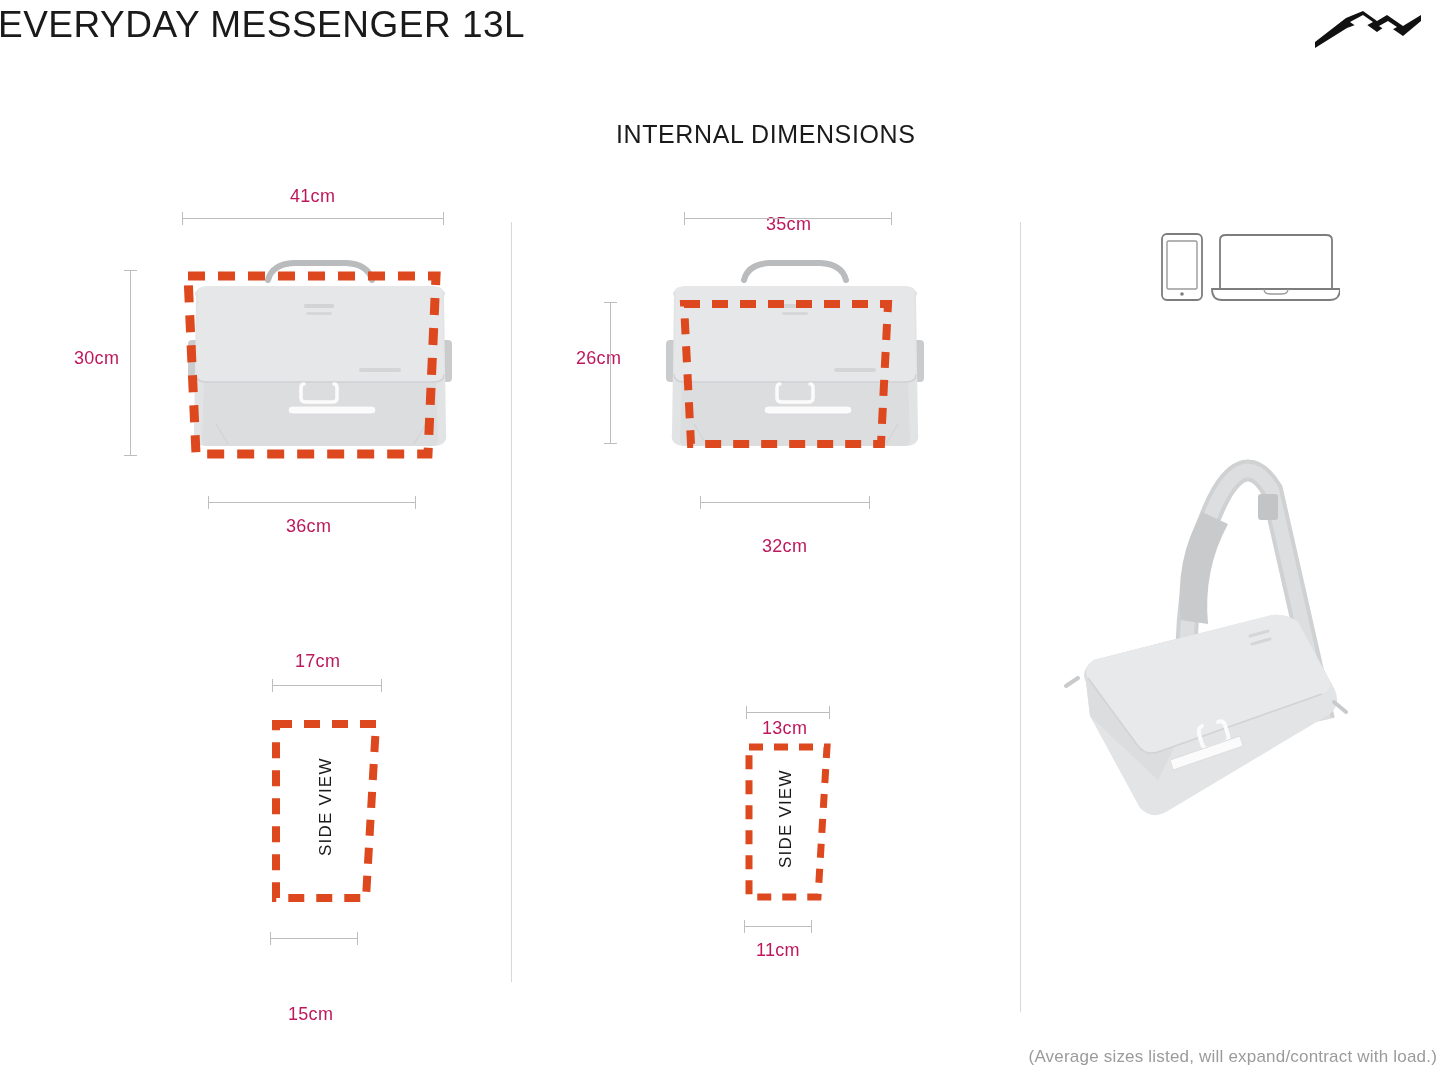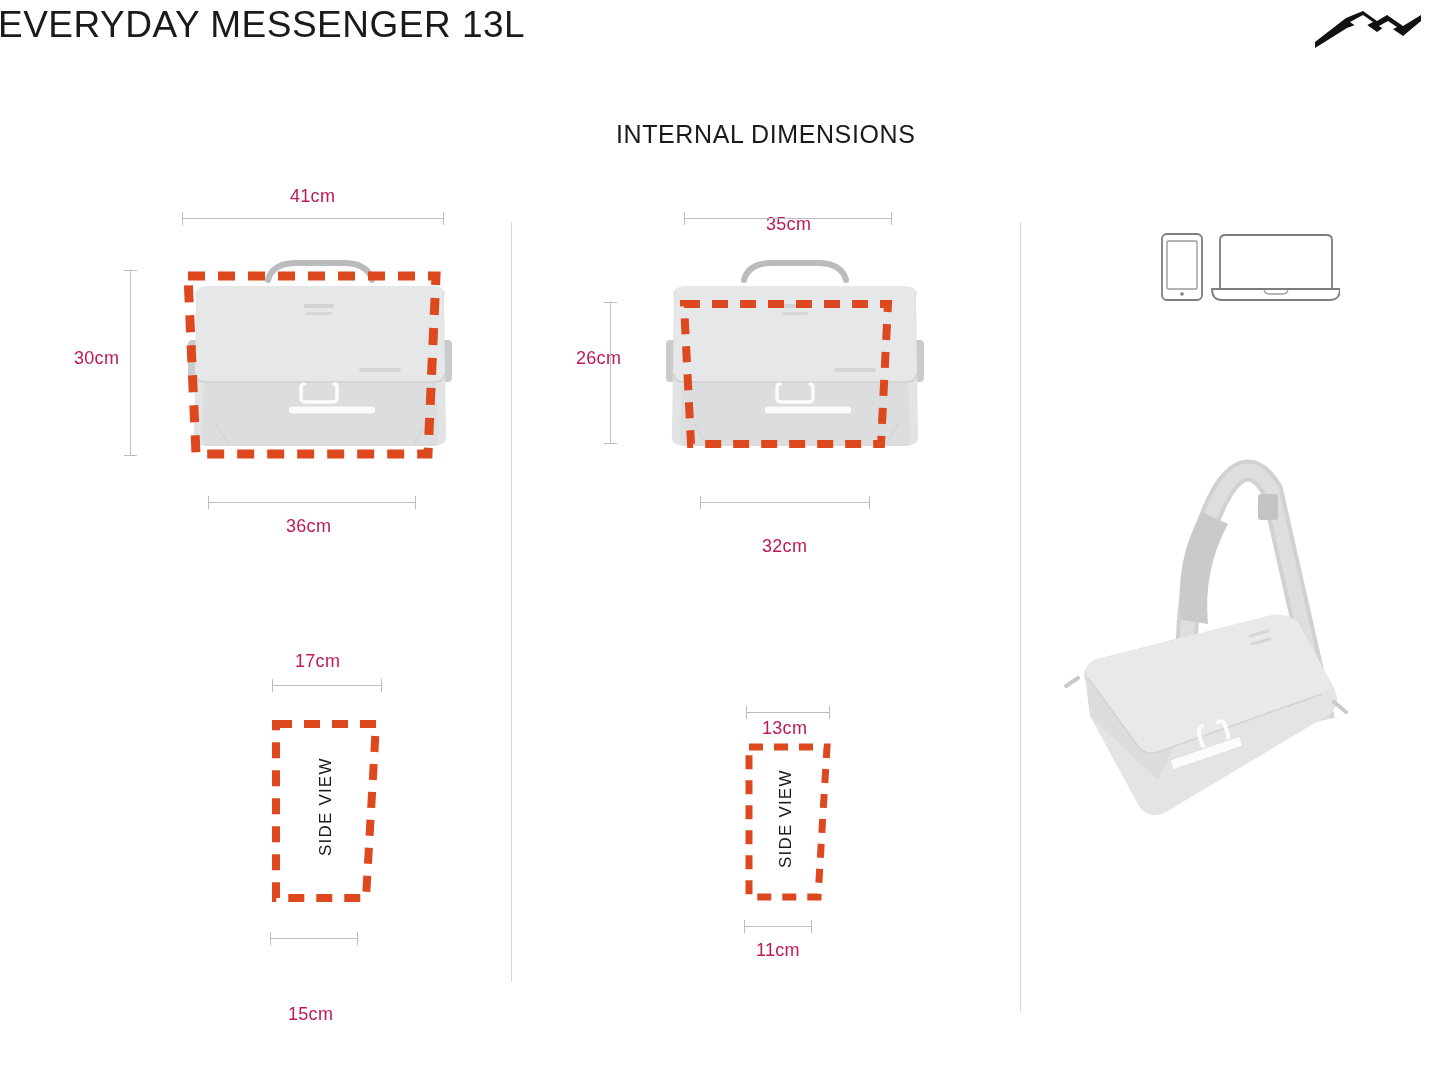--- a/index.html
+++ b/index.html
@@ -362,14 +362,15 @@
       <path d="M140 306 Q136 308 137 314 L140 324 Q142 330 148 328 L162 323 Q168 321 166 315 L163 305 Q161 300 156 302" fill="none" stroke="#fbfbfb" stroke-width="4" stroke-linecap="round"></path>
 
       <path d="M108 340 L178 316 L181 326 L111 350 Z" fill="#fbfbfb" stroke="#dcdddf" stroke-width="1"></path>
 
       <path d="M16 258 L4 266" stroke="#c8cacc" stroke-width="4" stroke-linecap="round"></path>
       <path d="M272 282 L284 292" stroke="#c8cacc" stroke-width="4" stroke-linecap="round"></path>
     </svg>
   </div>
 
 
+  <div class="footnote">(Average sizes listed, will expand/contract with load.)</div>
 
 </div>
 
 </body></html>

